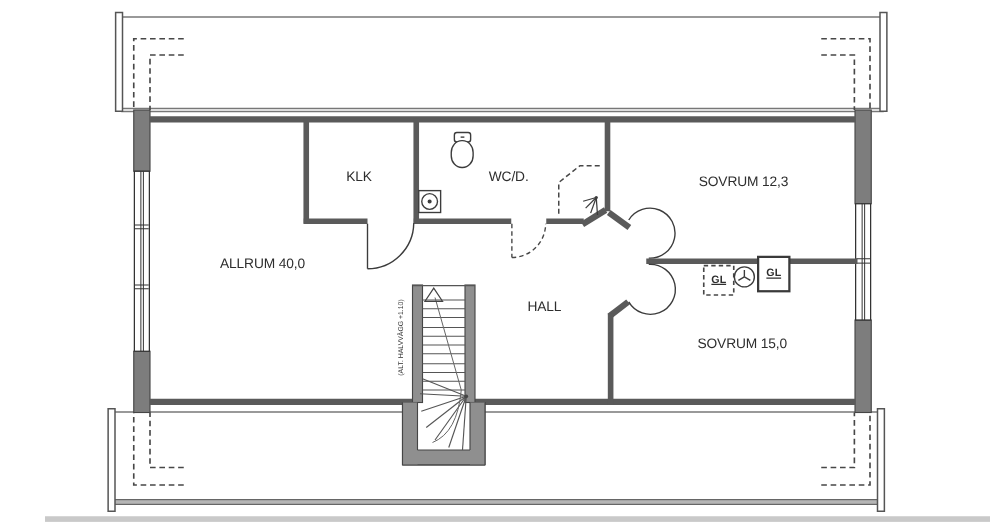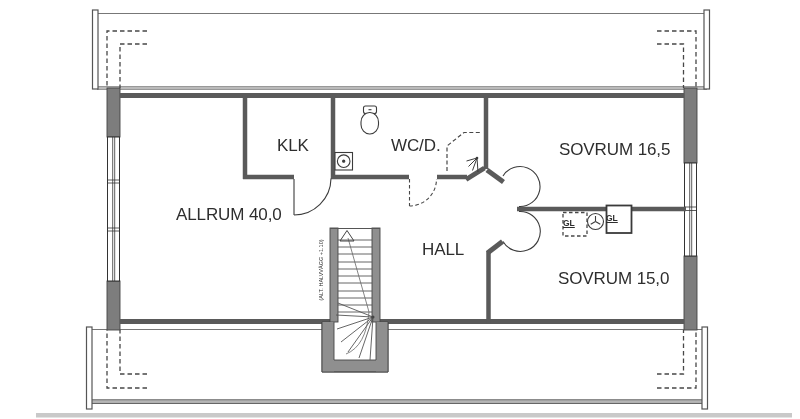--- a/index.html
+++ b/index.html
@@ -1,22 +1,22 @@
 <!DOCTYPE html>
 <html><head>
 <meta charset="utf-8">
 <style>
   html,body{margin:0;padding:0;background:#ffffff;}
   .canvas{position:relative;width:800px;height:419px;background:#ffffff;overflow:hidden;
           font-family:"Liberation Sans",sans-serif;}
   .plan-svg{position:absolute;left:0;top:0;}
-  .lbl{position:absolute;font-size:17px;color:#2e2e2e;white-space:nowrap;
+  .lbl{position:absolute;font-size:11px;color:#2e2e2e;white-space:nowrap;
        letter-spacing:-0.1px;}
   .lbl-sm{position:absolute;font-size:8.5px;color:#2e2e2e;white-space:nowrap;
-          font-weight:bold;text-align:left;text-decoration:underline;}
+          font-weight:bold;text-align:center;text-decoration:underline;}
   .lbl-tiny{position:absolute;font-size:5.5px;color:#2e2e2e;white-space:nowrap;
             transform:rotate(-90deg);transform-origin:center;text-align:center;}
 </style>
 </head>
 <body>
 
 <div class="canvas">
 
 <svg class="plan-svg" width="800" height="419" viewBox="0 0 800 419">
 
@@ -185,21 +185,21 @@
     </g>
     <g stroke="#444" stroke-width="1" fill="none">
       <path d="M347,230.5 L340,241 L354,241 Z"></path>
     </g>
   </g>
 </svg>
 
 <div class="lbl" style="left:176px;top:205px">ALLRUM 40,0</div>
 <div class="lbl" style="left:277px;top:136px">KLK</div>
 <div class="lbl" style="left:391px;top:136px">WC/D.</div>
-<div class="lbl" style="left:559px;top:140px">SOVRUM 16,5</div>
+<div class="lbl" style="left:559px;top:140px">SOVRUM 12,3</div>
 <div class="lbl" style="left:422px;top:240px">HALL</div>
 <div class="lbl" style="left:558px;top:269px">SOVRUM 15,0</div>
 
 <div class="lbl-sm" style="left:563px;top:218px;width:24px">GL</div>
 <div class="lbl-sm" style="left:606px;top:213px;width:26px">GL</div>
 
 <div class="lbl-tiny" style="left:281px;top:267px;width:80px">(ALT. HALVVÄGG +1.10)</div>
 
 </div>
 

